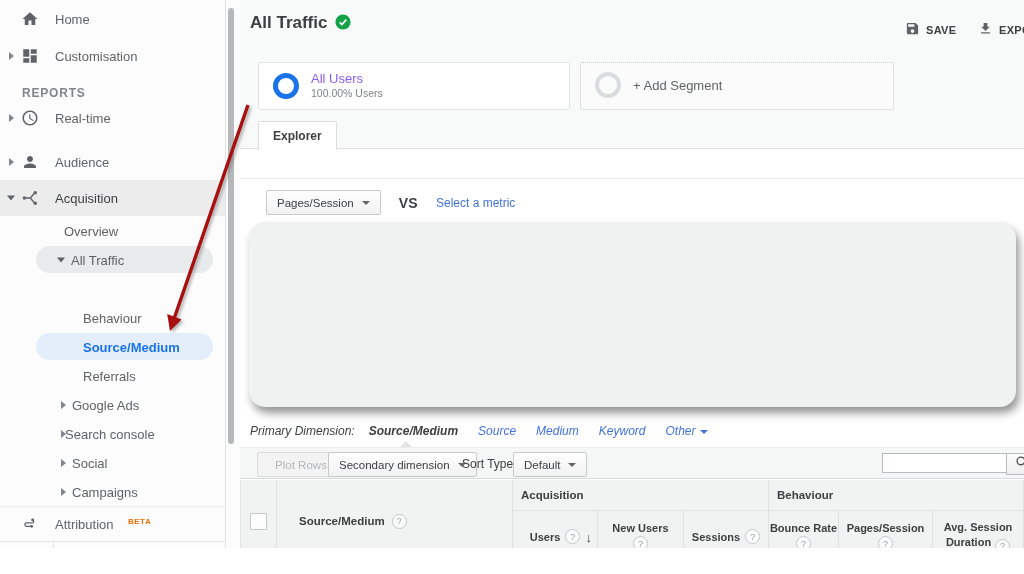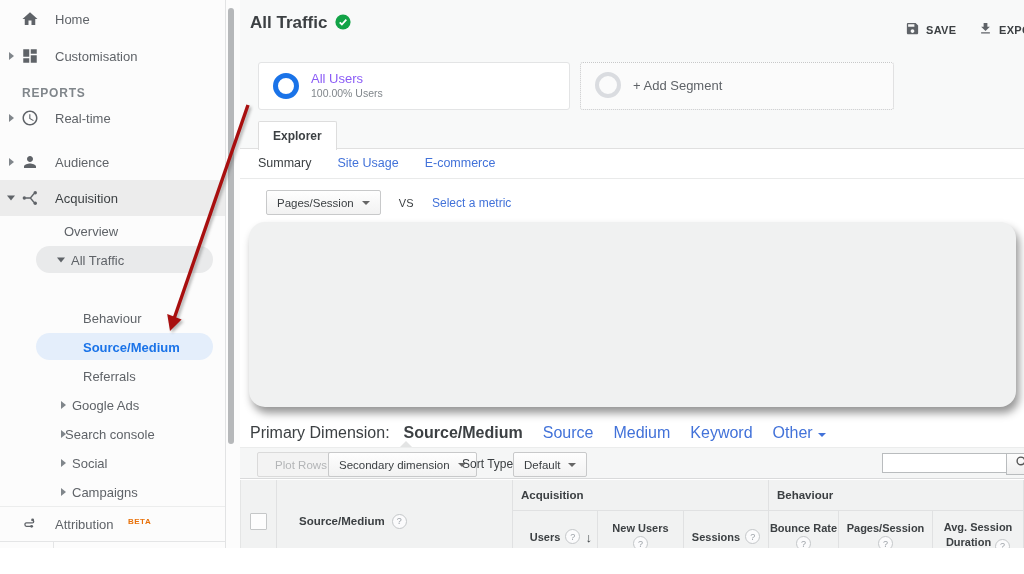--- a/index.html
+++ b/index.html
@@ -48,24 +48,24 @@
        border:1px solid #ddd;border-bottom:none;border-radius:2px 2px 0 0;display:flex;align-items:center;
        font-size:12px;font-weight:bold;color:#3c4043;cursor:pointer;}
   .views{position:absolute;left:18px;top:156px;display:flex;gap:26px;font-size:12.5px;}
   .views .cur{color:#3c4043;}
   a.lnk{color:#4272d9;text-decoration:none;cursor:pointer;}
   .views-divider{position:absolute;left:0;top:178px;width:784px;height:1px;background:#e9eaea;}
   .gbtn{display:inline-flex;align-items:center;gap:8px;height:23px;padding:0 10px;border:1px solid #c8c9ca;
         border-radius:2px;background:linear-gradient(#fefefe,#f2f2f2);font-size:11.5px;color:#3c4043;cursor:pointer;white-space:nowrap;}
   .bcaret{width:0;height:0;border-left:4px solid transparent;border-right:4px solid transparent;border-top:4.5px solid #666;}
   .metric-row{position:absolute;left:26px;top:190px;display:flex;align-items:center;gap:18px;font-size:11.5px;}
-  .vs{font-size:11px;color:#3c4043;font-weight:normal;letter-spacing:.3px;}
+  .vs{font-size:14px;color:#3c4043;font-weight:bold;letter-spacing:.3px;}
   .chart-box{position:absolute;left:9px;top:222px;width:767px;height:185px;background:#f0f1f1;border-radius:16px;
              box-shadow:3px 6px 8px rgba(0,0,0,.42);}
-  .pd-row{position:absolute;left:10px;top:424px;display:flex;align-items:center;gap:20px;font-size:16px;}
+  .pd-row{position:absolute;left:10px;top:424px;display:flex;align-items:center;gap:20px;font-size:12px;font-style:italic;}
   .pd-row .pd-label{color:#3c4043;margin-right:-6px;}
   .pd-row .pd-active{font-weight:bold;color:#3c4043;}
   .other-caret{display:inline-block;width:0;height:0;border-left:4px solid transparent;border-right:4px solid transparent;
                border-top:4.5px solid #4272d9;margin-left:5px;vertical-align:1px;}
   .notch{position:absolute;left:160px;top:441px;width:0;height:0;border-left:6px solid transparent;
          border-right:6px solid transparent;border-bottom:6px solid #e3e4e4;}
   
   .tb{position:absolute;left:0;top:447px;width:784px;height:32px;background:#f5f6f6;
       border-top:1px solid #ebecec;border-bottom:1px solid #d9dadb;box-sizing:border-box;}
   .tb .disabled{position:absolute;left:17px;top:4px;width:66px;justify-content:center;color:#b3b5b7;
@@ -272,25 +272,20 @@
       <span class="seg-sub">100.00% Users</span>
     </div>
     <div class="seg-card" style="left:340px;width:312px;border:1px dotted #c7c8c9;background:#fbfbfb;">
       <span class="seg-ring grey" style="top:9px;"></span>
       <span class="seg-add-label">+ Add Segment</span>
     </div>
 
     <div class="tab">
       <span>Explorer</span>
     </div>
-    <div class="views">
-      <span class="cur">Summary</span>
-      <a class="lnk">Site Usage</a>
-      <a class="lnk">E-commerce</a>
-    </div>
     <div class="views-divider"></div>
 
     <div class="metric-row">
       <span class="gbtn">
         <span>Pages/Session</span>
         <span class="bcaret"></span>
       </span>
       <span class="vs">VS</span>
       <a class="lnk" style="font-size:12px;">Select a metric</a>
     </div>

